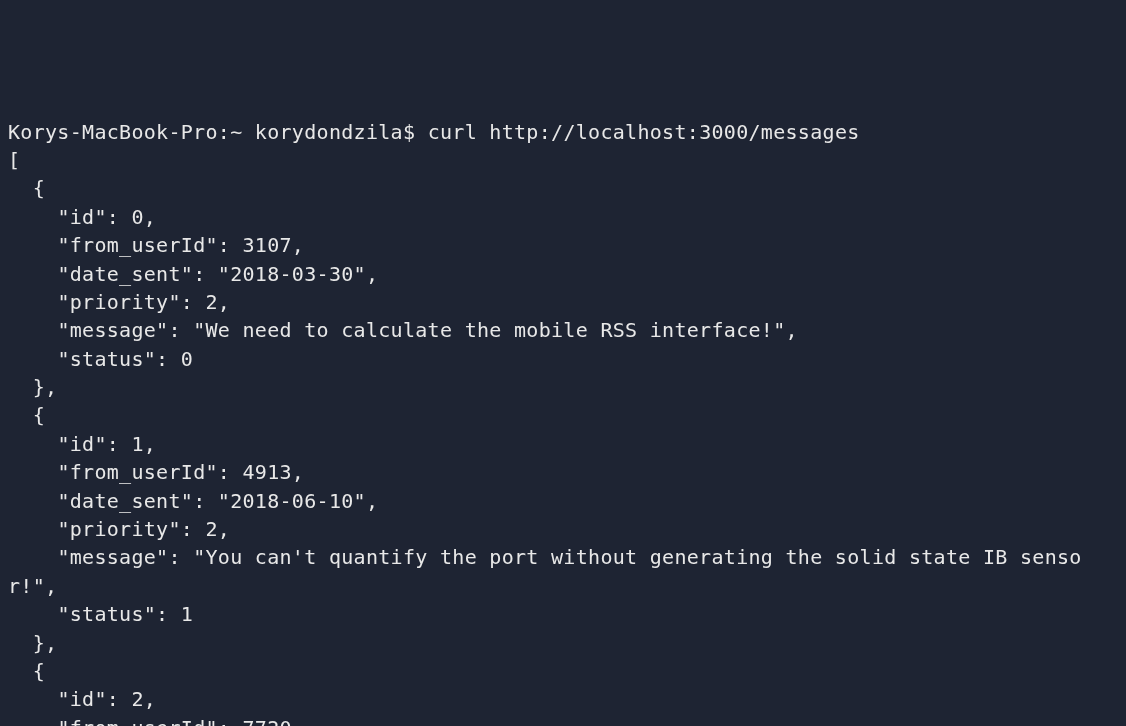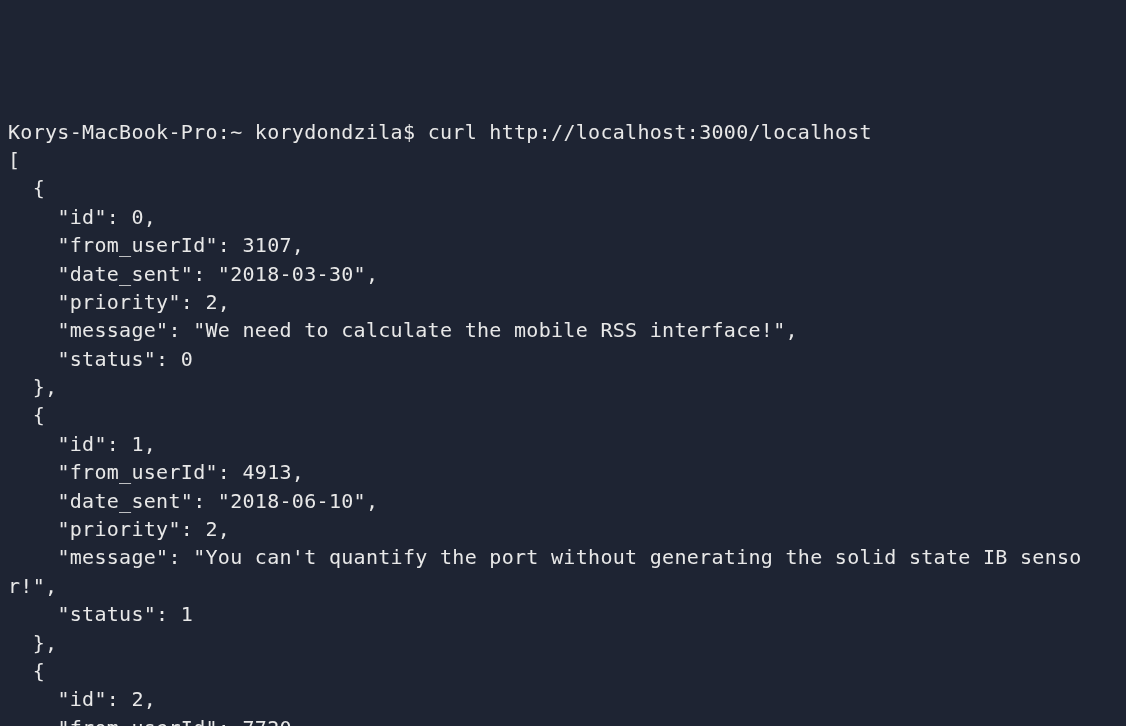--- a/index.html
+++ b/index.html
@@ -24,21 +24,21 @@
     }
     .terminal {
       display: block;
     }
   </style>
 </head>
 <body>
 
 
 
-<div class="terminal"><span><span>Korys-MacBook-Pro</span>:<span>~</span> <span>korydondzila</span><span>$</span> <span>curl http://localhost:3000/localhost</span></span>
+<div class="terminal"><span><span>Korys-MacBook-Pro</span>:<span>~</span> <span>korydondzila</span><span>$</span> <span>curl http://localhost:3000/messages</span></span>
 <span id="output-container">[
   {
     "id": 0,
     "from_userId": 3107,
     "date_sent": "2018-03-30",
     "priority": 2,
     "message": "We need to calculate the mobile RSS interface!",
     "status": 0
   },
   {

